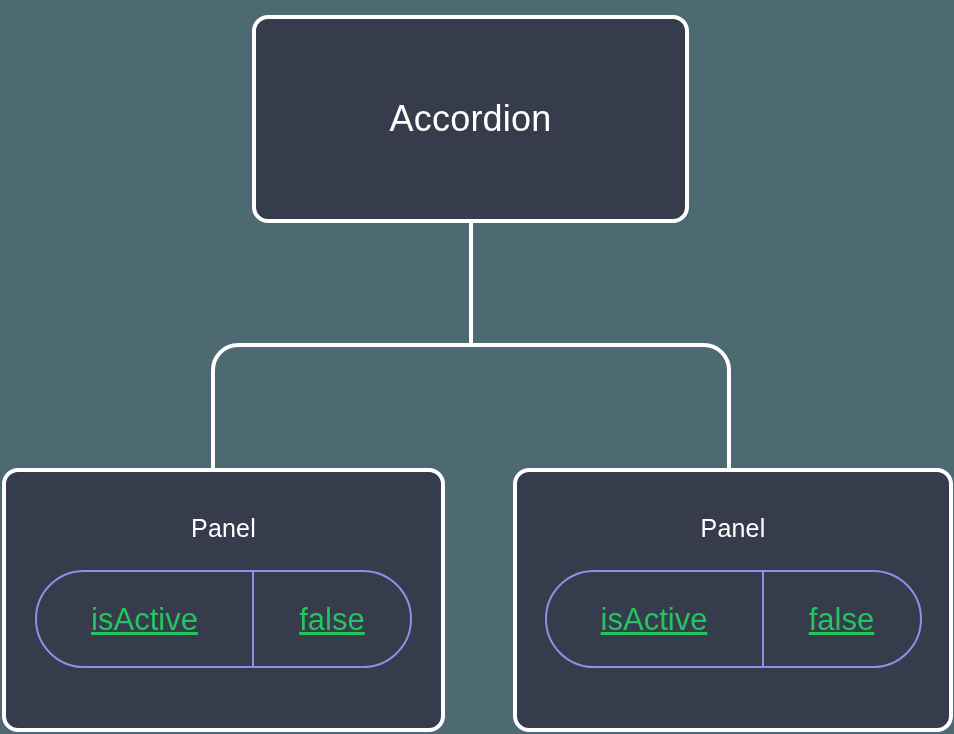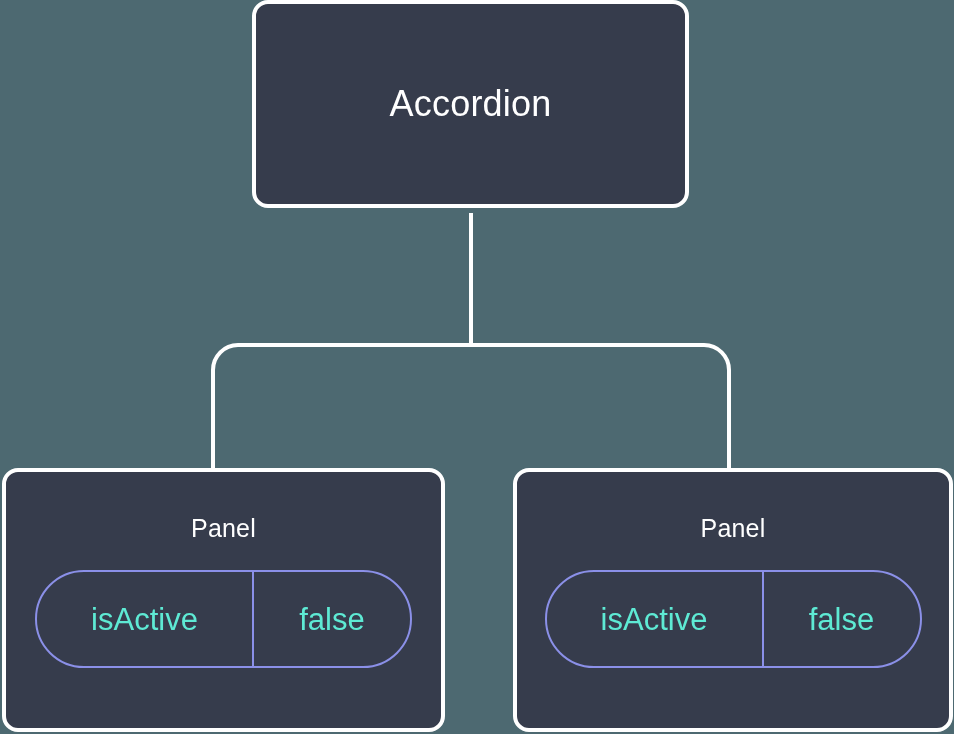--- a/index.html
+++ b/index.html
@@ -34,21 +34,21 @@
     background: #363c4c;
     border: 4px solid #ffffff;
     border-radius: 16px;
     display: flex;
     flex-direction: column;
     align-items: center;
     z-index: 2;
   }
   .node-root {
     left: 252px;
-    top: 0;
+    top: 15px;
     width: 437px;
     height: 208px;
     justify-content: center;
   }
   .node-leaf-left {
     left: 2px;
     top: 468px;
     width: 443px;
     height: 264px;
     padding-top: 44px;
@@ -82,24 +82,25 @@
     border-radius: 999px;
     display: flex;
     align-items: stretch;
     background: transparent;
   }
   .prop-key,
   .prop-value {
     display: flex;
     align-items: center;
     justify-content: center;
-    color: #5eead4;
+    color: #22c55e;
     font-size: 31px;
     line-height: 1;
     white-space: nowrap;
+    text-decoration: underline;
   }
   .prop-key {
     width: 215px;
   }
   .prop-value {
     width: 156px;
     border-left: 2px solid #8b90e8;
   }
 </style>
 </head>

